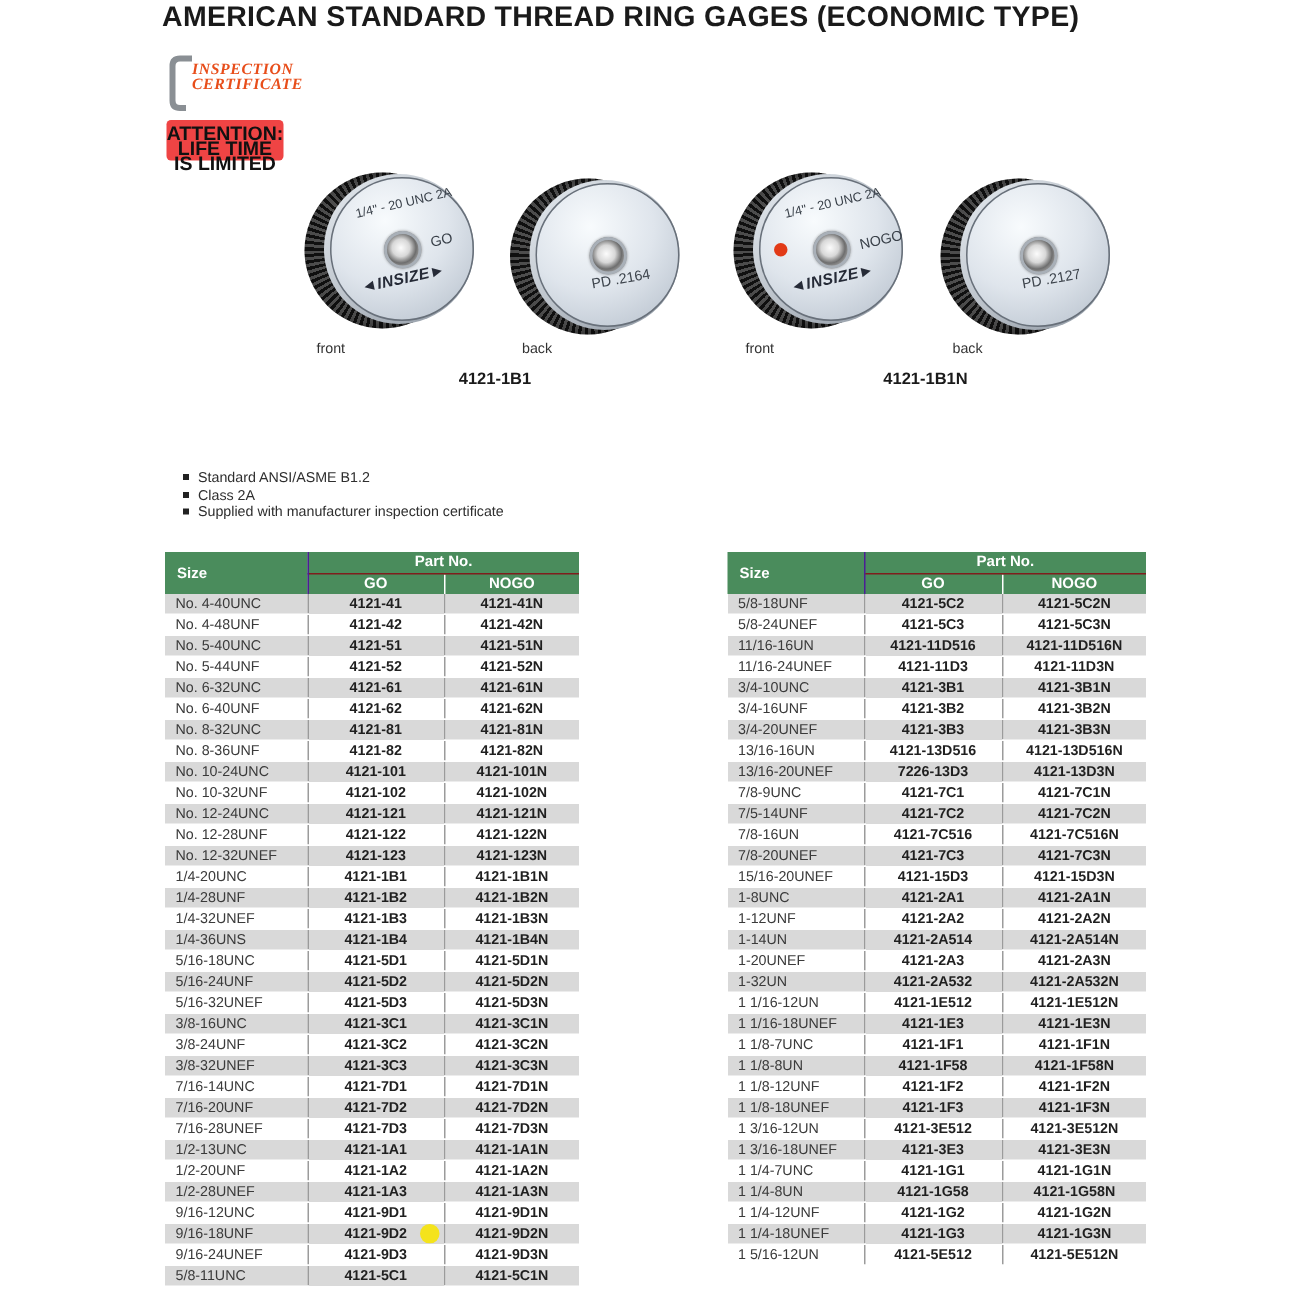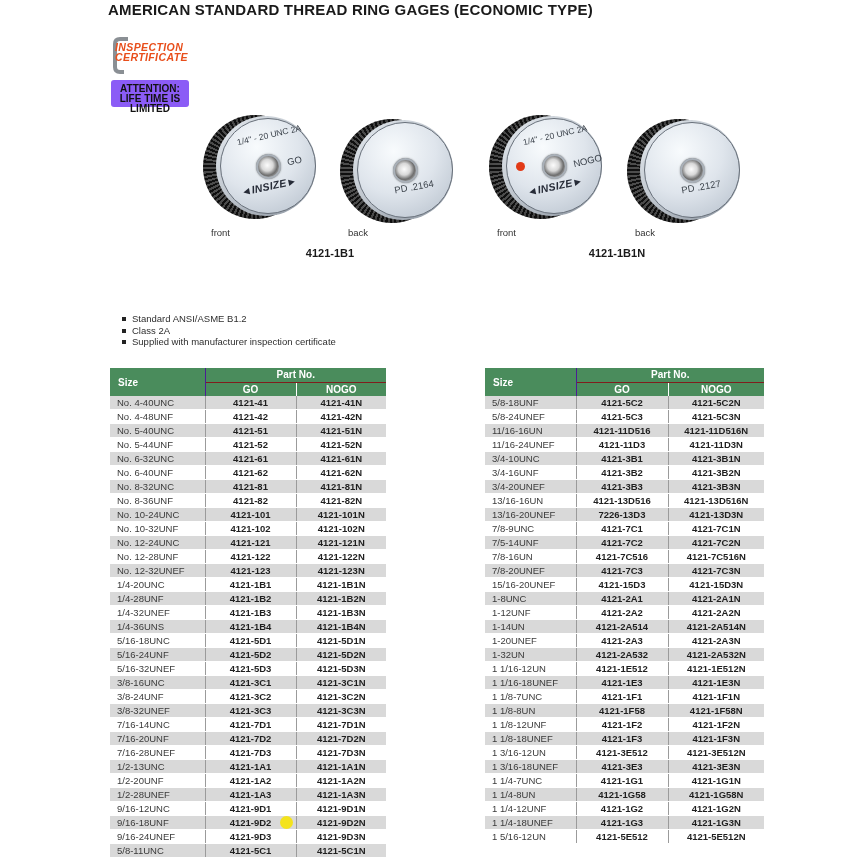--- a/index.html
+++ b/index.html
@@ -5,36 +5,36 @@
   html,body { margin:0; padding:0; }
   body {
     width:867px; height:867px; position:relative; background:#fff;
     font-family:"Liberation Sans", sans-serif; overflow:hidden;
   }
   [data-name]{ box-sizing:border-box; }
 
   
   .page-title {
     position:absolute; left:108px; top:1px; margin:0;
-    font-size:15px; font-weight:bold; color:#1a1a1a; letter-spacing:.2px;
+    font-size:19px; font-weight:bold; color:#1a1a1a; letter-spacing:.2px;
   }
 
   
   .cert { position:absolute; left:111px; top:36px; width:120px; height:40px; }
   .cert svg { position:absolute; left:0; top:0; }
   .cert .cert-text {
-    position:absolute; left:4px; top:6px; color:#e84e1b;
-    font-style:italic; font-weight:800; font-size:10.5px; line-height:10px; letter-spacing:.4px;
+    position:absolute; left:17px; top:6px; color:#e84e1b;
+    font-style:italic; font-weight:800; font-size:10.5px; line-height:10px; letter-spacing:.4px;font-family:Liberation Serif, serif;
   }
 
   
   .attention {
     position:absolute; left:111px; top:80px; width:78px; height:27px;
-    background:#8b5cf6; border-radius:3px; text-align:center;
-    font-size:10px; font-weight:bold; color:#111; line-height:10px; padding-top:4px;
+    background:#ef4444; border-radius:3px; text-align:center;
+    font-size:13px; font-weight:bold; color:#111; line-height:10px; padding-top:4px;
   }
 
   
   .gage { position:absolute; width:116px; height:110px; }
   .knurl {
     position:absolute; left:0; top:3px; width:104px; height:104px; border-radius:50%;
     background:repeating-conic-gradient(#101010 0deg 2.5deg, #4d4d4d 2.5deg 5deg);
     box-shadow:inset -4px 0 8px rgba(0,0,0,.55);
   }
   .rim {

